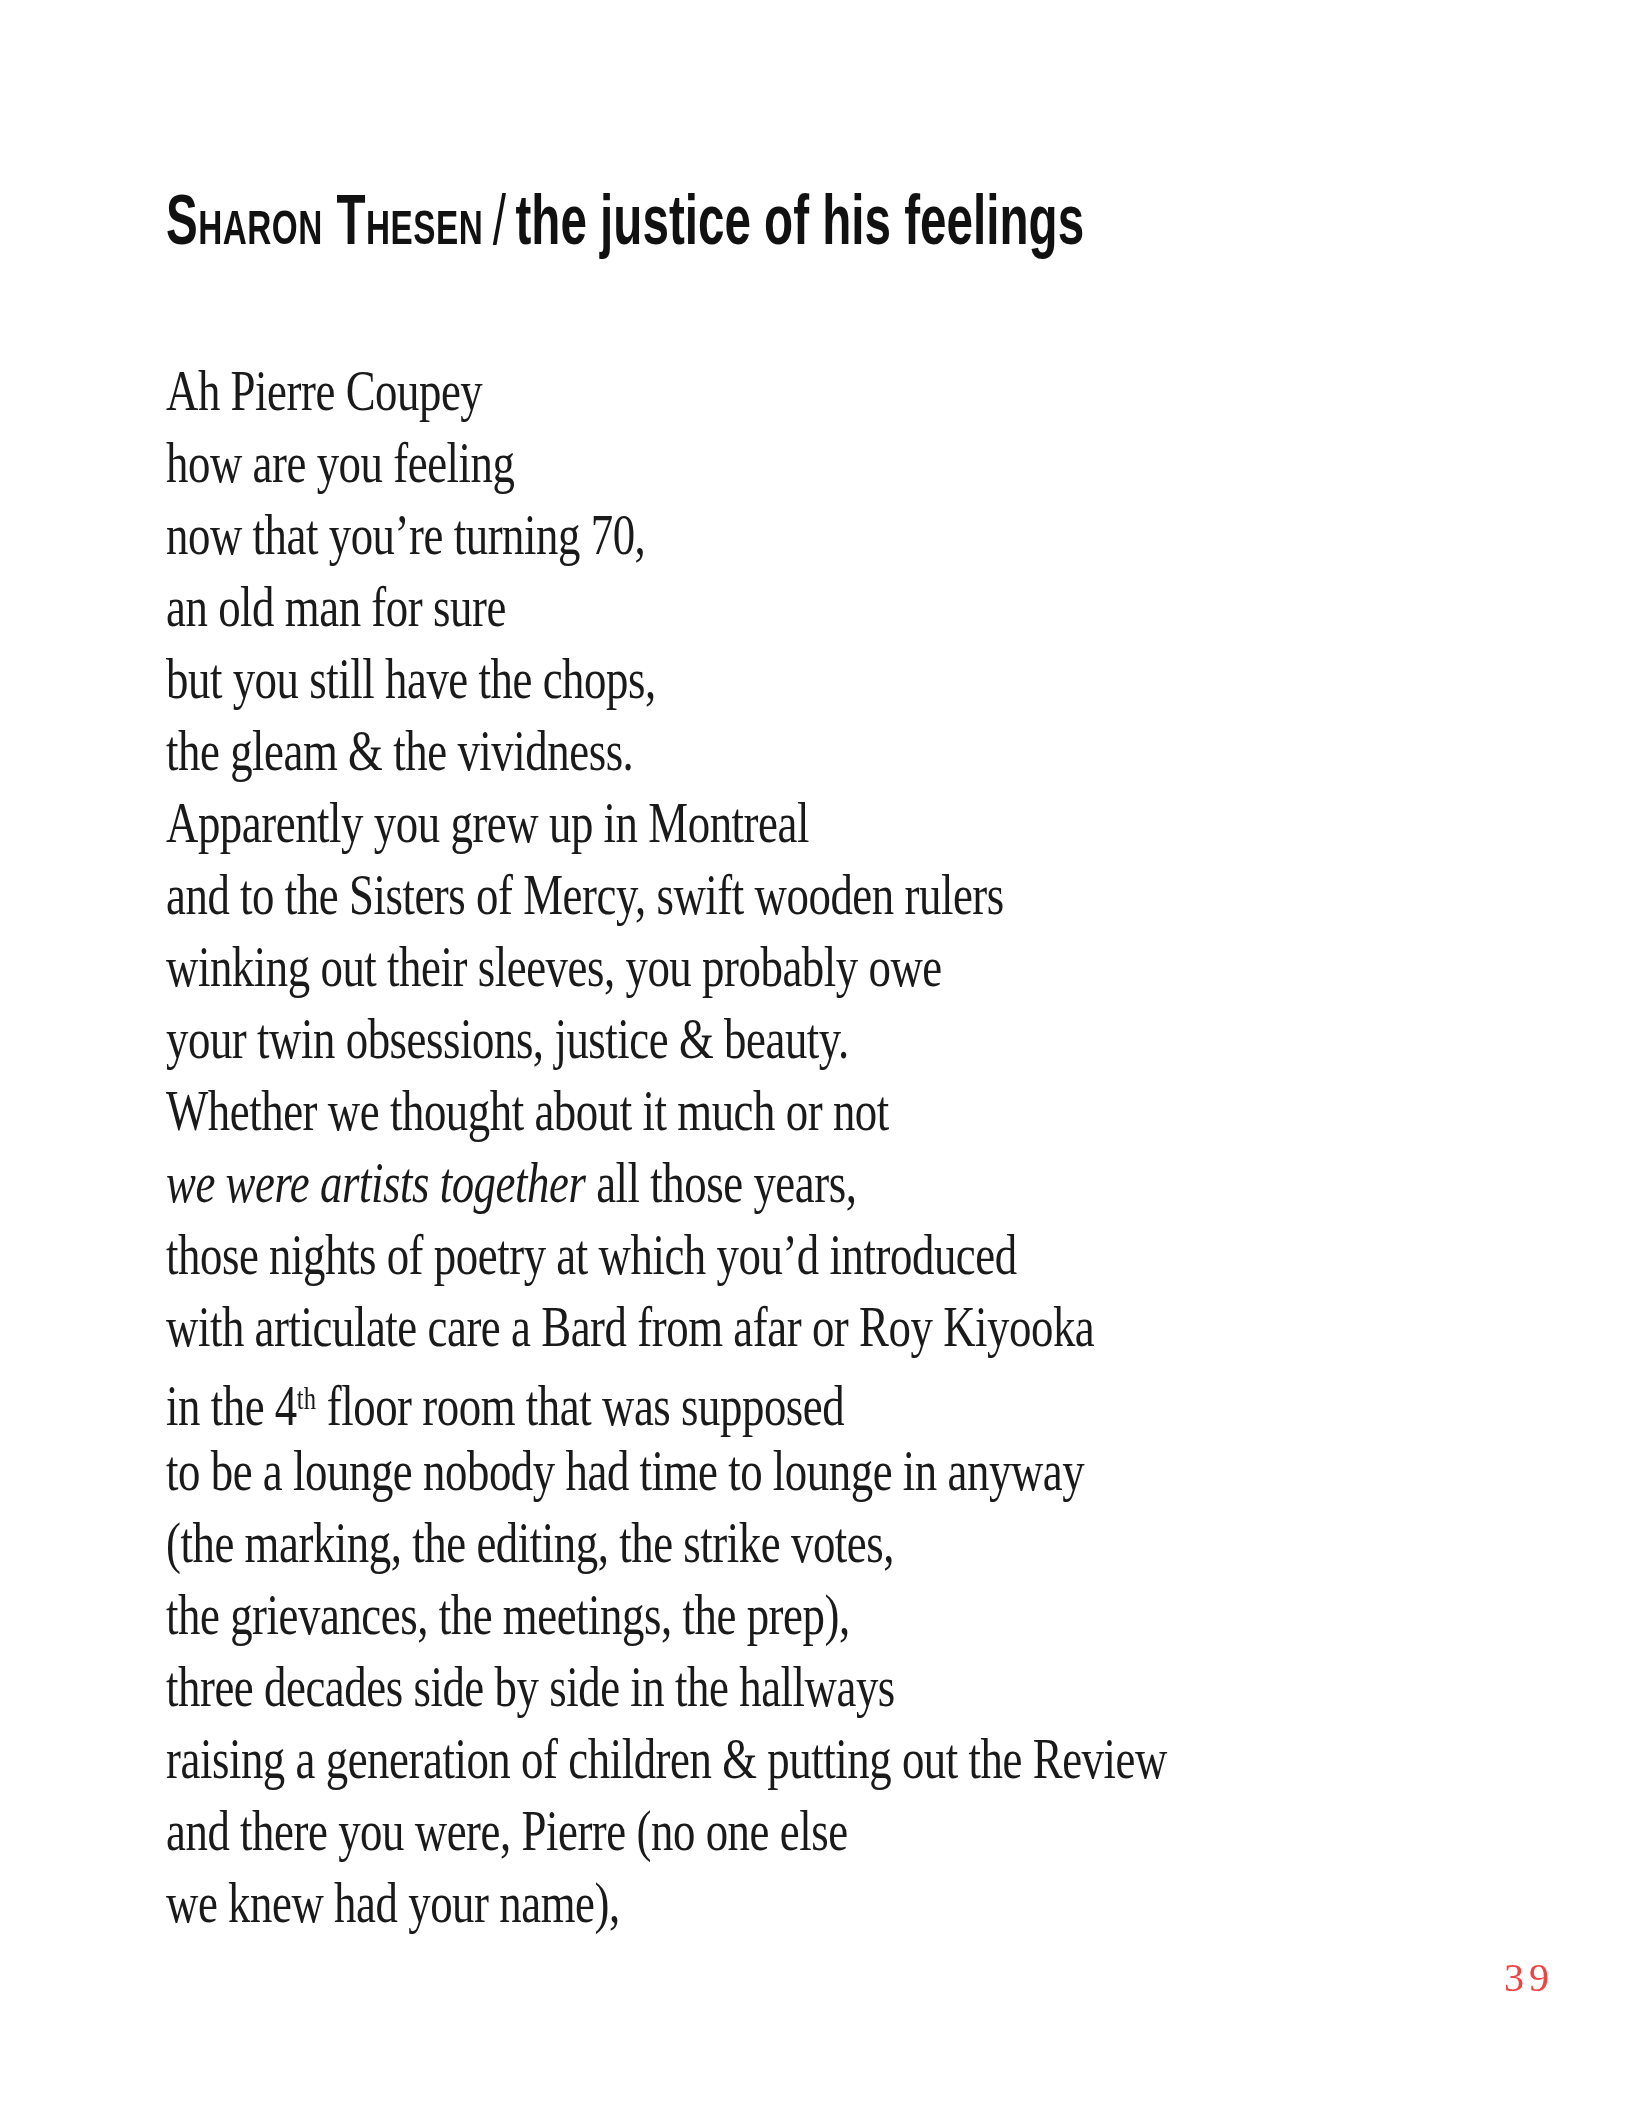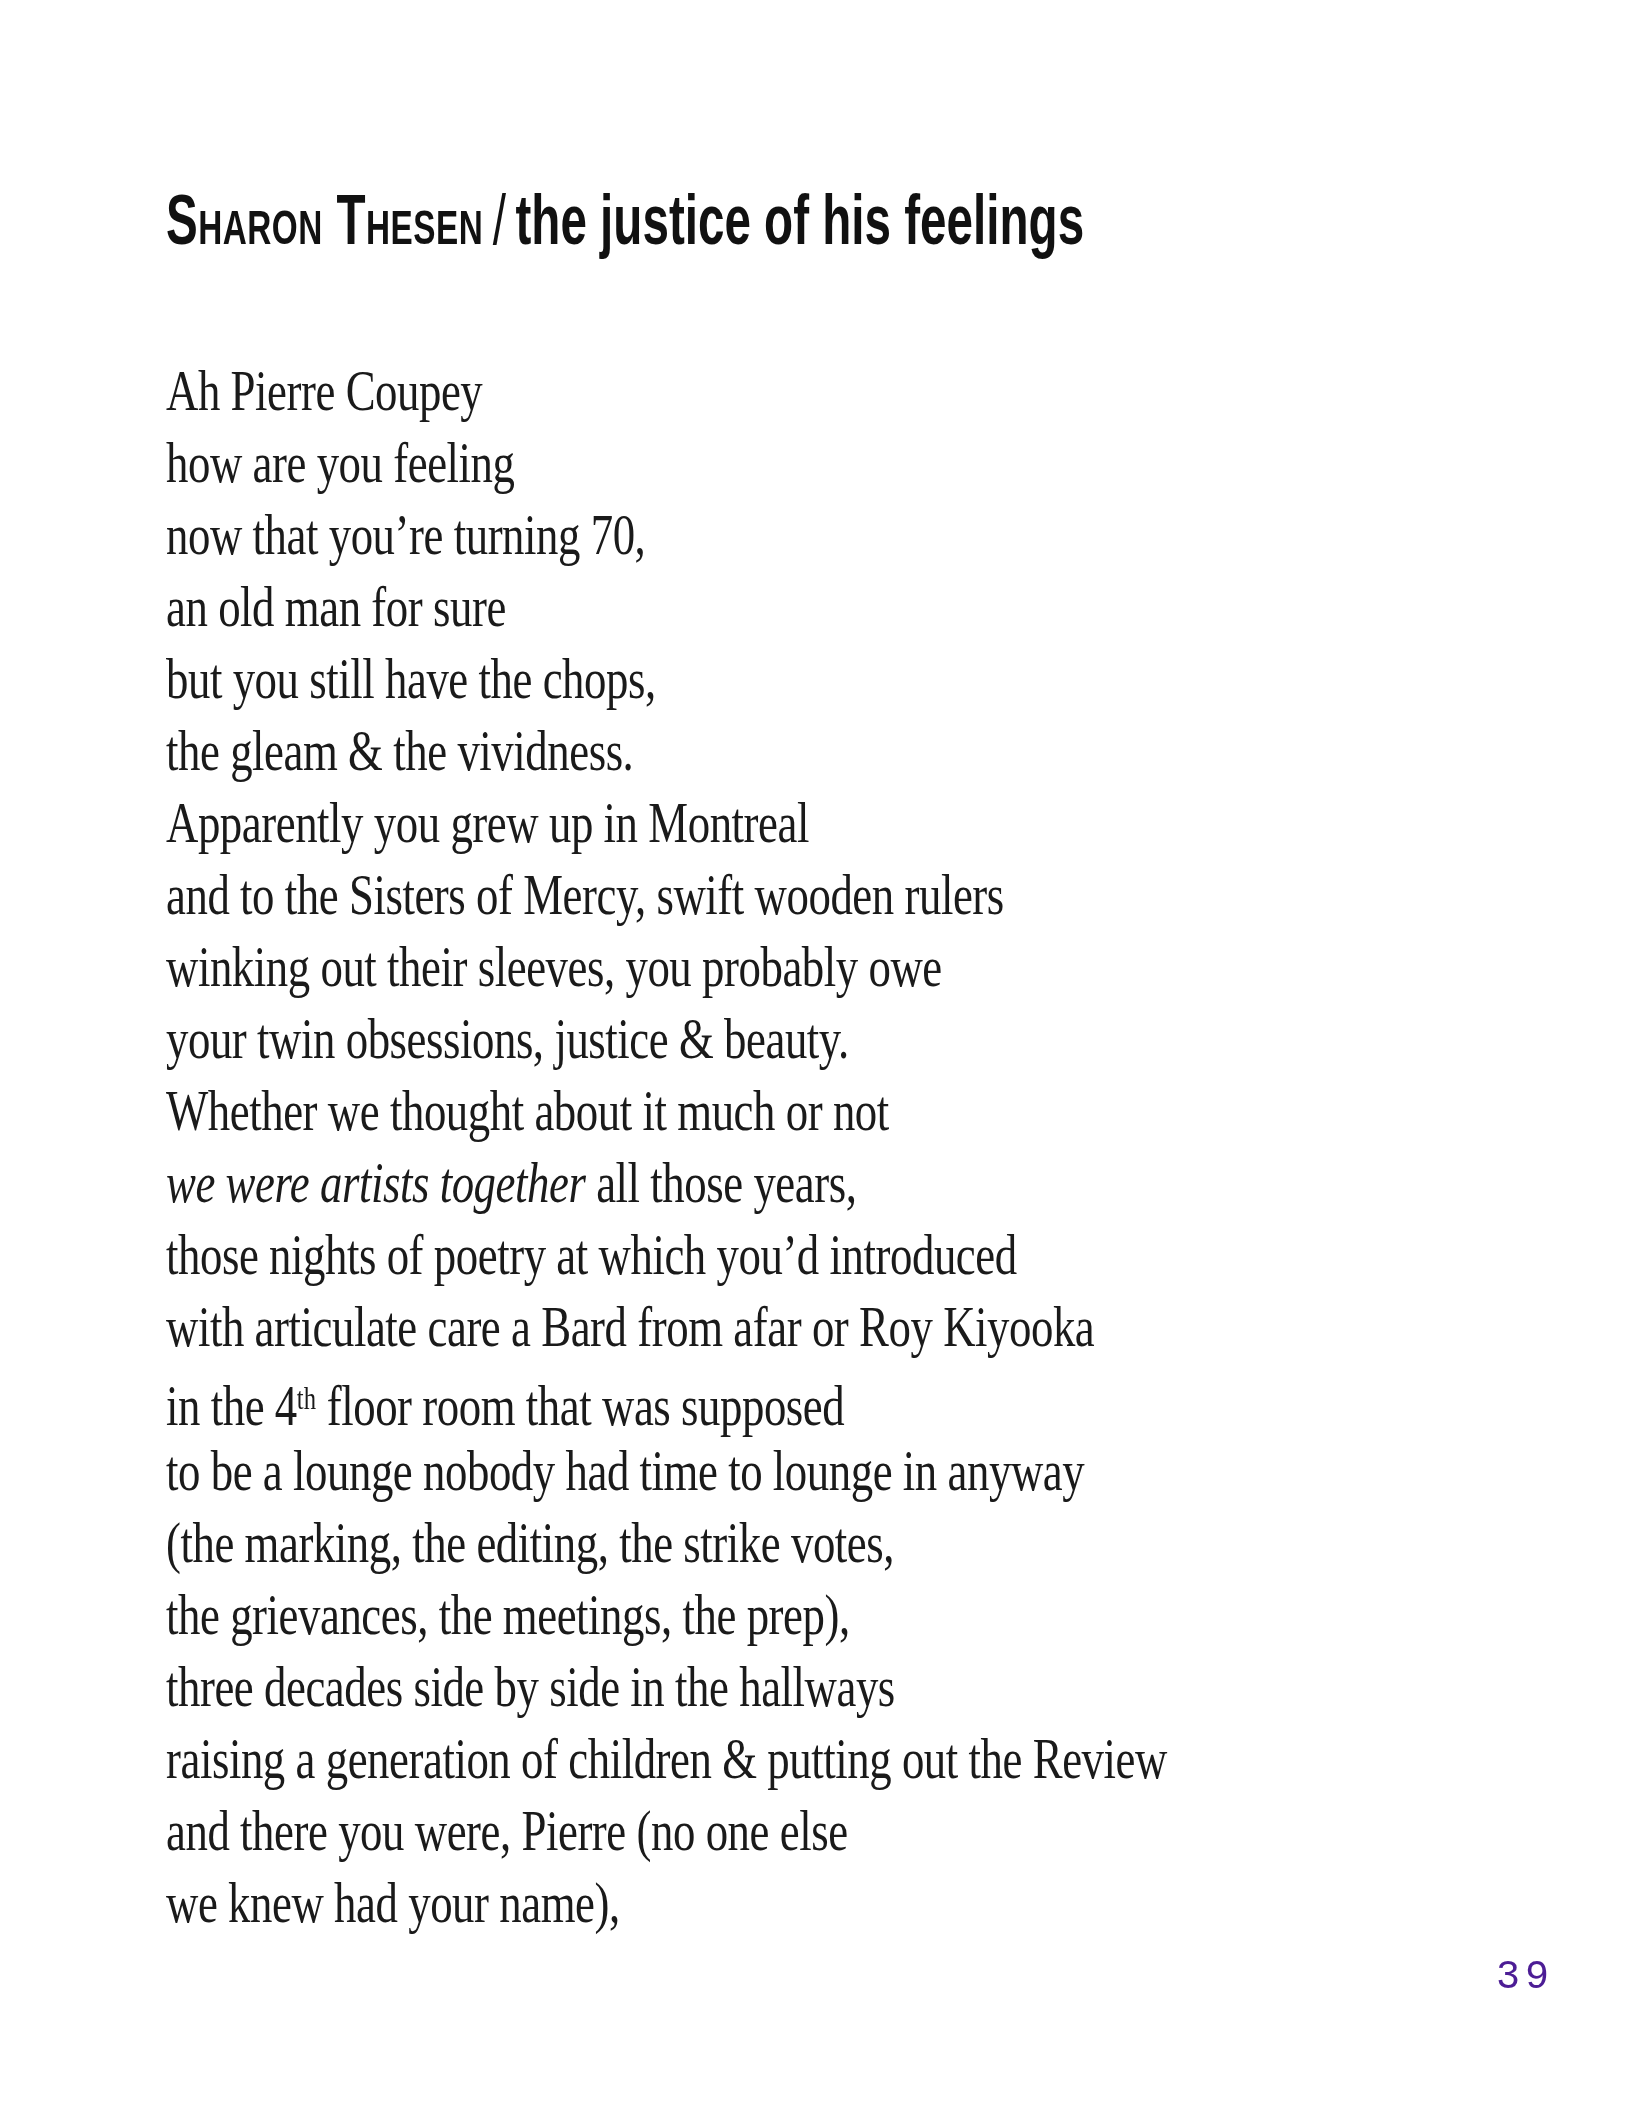--- a/index.html
+++ b/index.html
@@ -55,24 +55,24 @@
   .poem .it { font-style: italic; }
   .poem .sup {
     font-size: 0.55em;
     vertical-align: 0.52em;
     letter-spacing: 0;
   }
   .pageno {
     position: absolute;
     top: 1958px;
     right: 96px;
-    font-family: Liberation Mono, monospace;
+    font-family: Liberation Serif, serif;
     font-size: 40px;
     line-height: 1;
-    color: #4c1d95;
+    color: #ef4444;
     letter-spacing: 5px;
   }
 </style>
 </head>
 <body>
 
 <div class="page">
 
   <h1 class="title">
     <span class="author">Sharon Thesen</span><span class="sep">/</span><span class="poem-name">the justice of his feelings</span>

